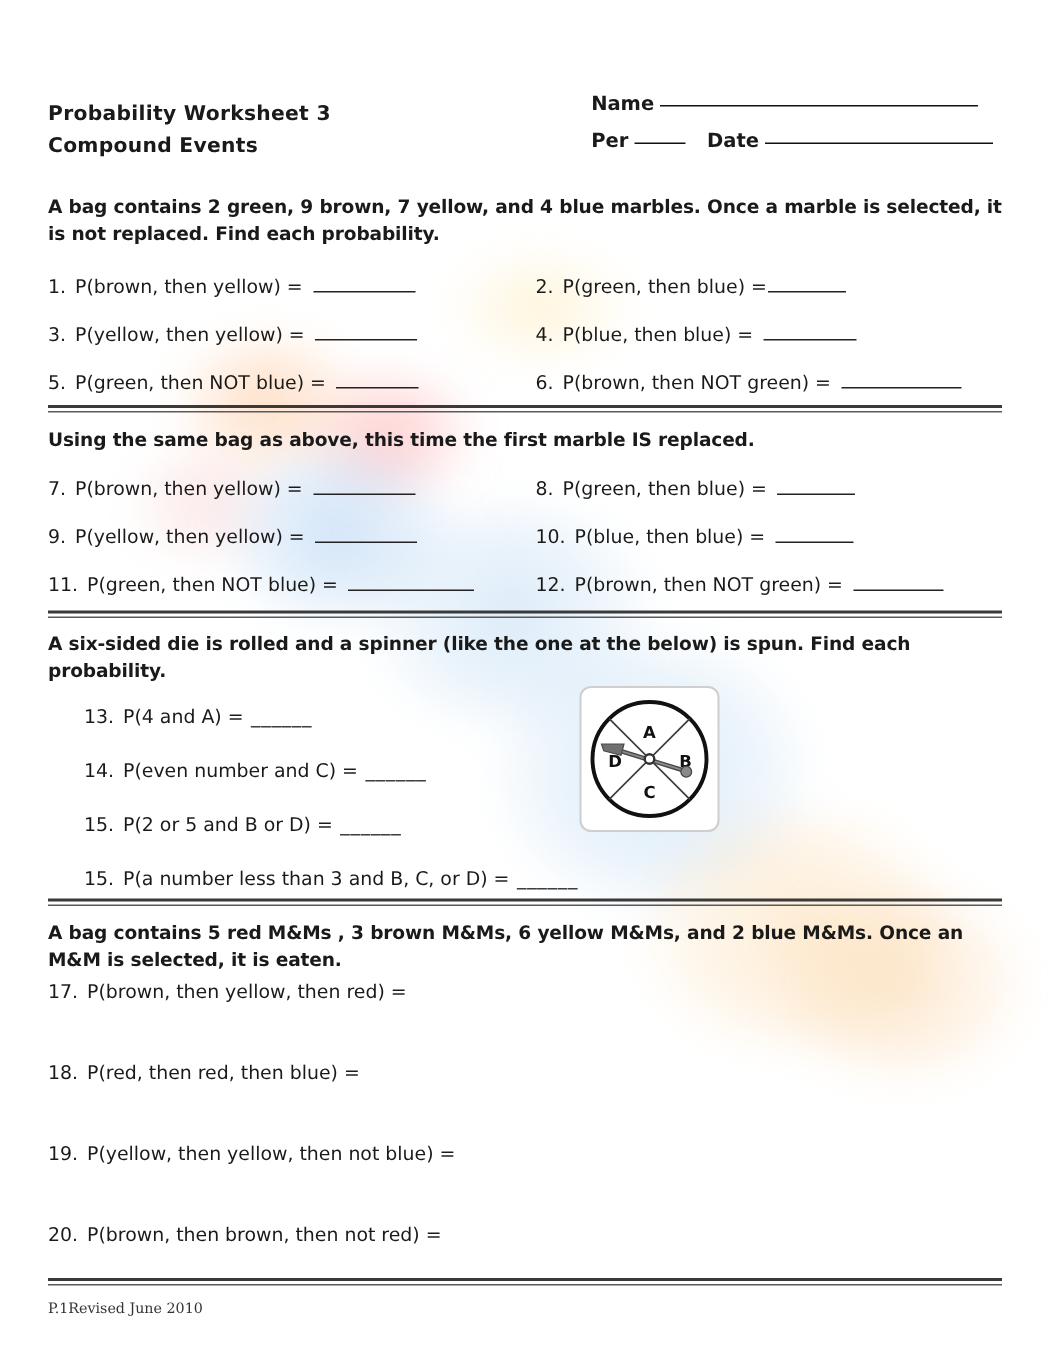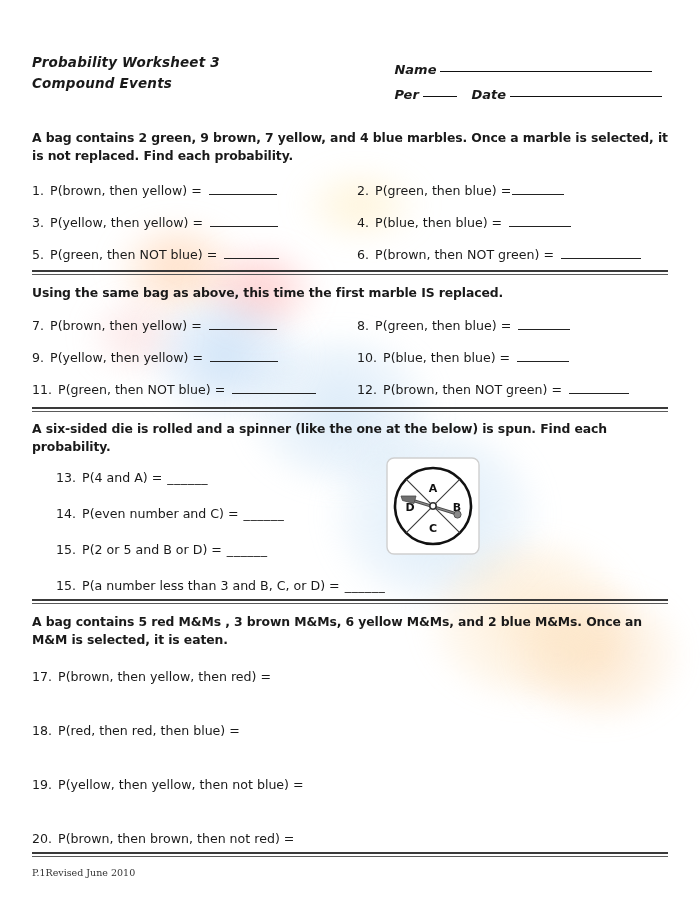--- a/index.html
+++ b/index.html
@@ -50,23 +50,22 @@
   .page {
     position: relative;
     z-index: 1;
     padding: 0 32px;
   }
 
   
   .header {
     display: flex;
     justify-content: space-between;
-    align-items: center;
+    align-items: flex-end;
     padding-top: 38px;
-    font-style: italic;
   }
   .title-block {
     font-family: "DejaVu Sans", sans-serif;
     font-weight: bold;
     font-size: 13.5px;
     line-height: 1.55;
     letter-spacing: .2px;
   }
   .namedate-block {
     font-family: "DejaVu Sans", sans-serif;
@@ -153,21 +152,21 @@
 
   .spinner-row {
     display: flex;
     align-items: flex-start;
     justify-content: flex-start;
   }
   .spinner-col { flex: 0 0 auto; }
 
   
   .qlist-mm {
-    margin-top: 20px;
+    margin-top: 4px;
     font-size: 12.6px;
   }
   .qlist-mm .q {
     margin-bottom: 39px;
   }
 
   
   .footer-wrap {
     position: absolute;
     left: 32px;

